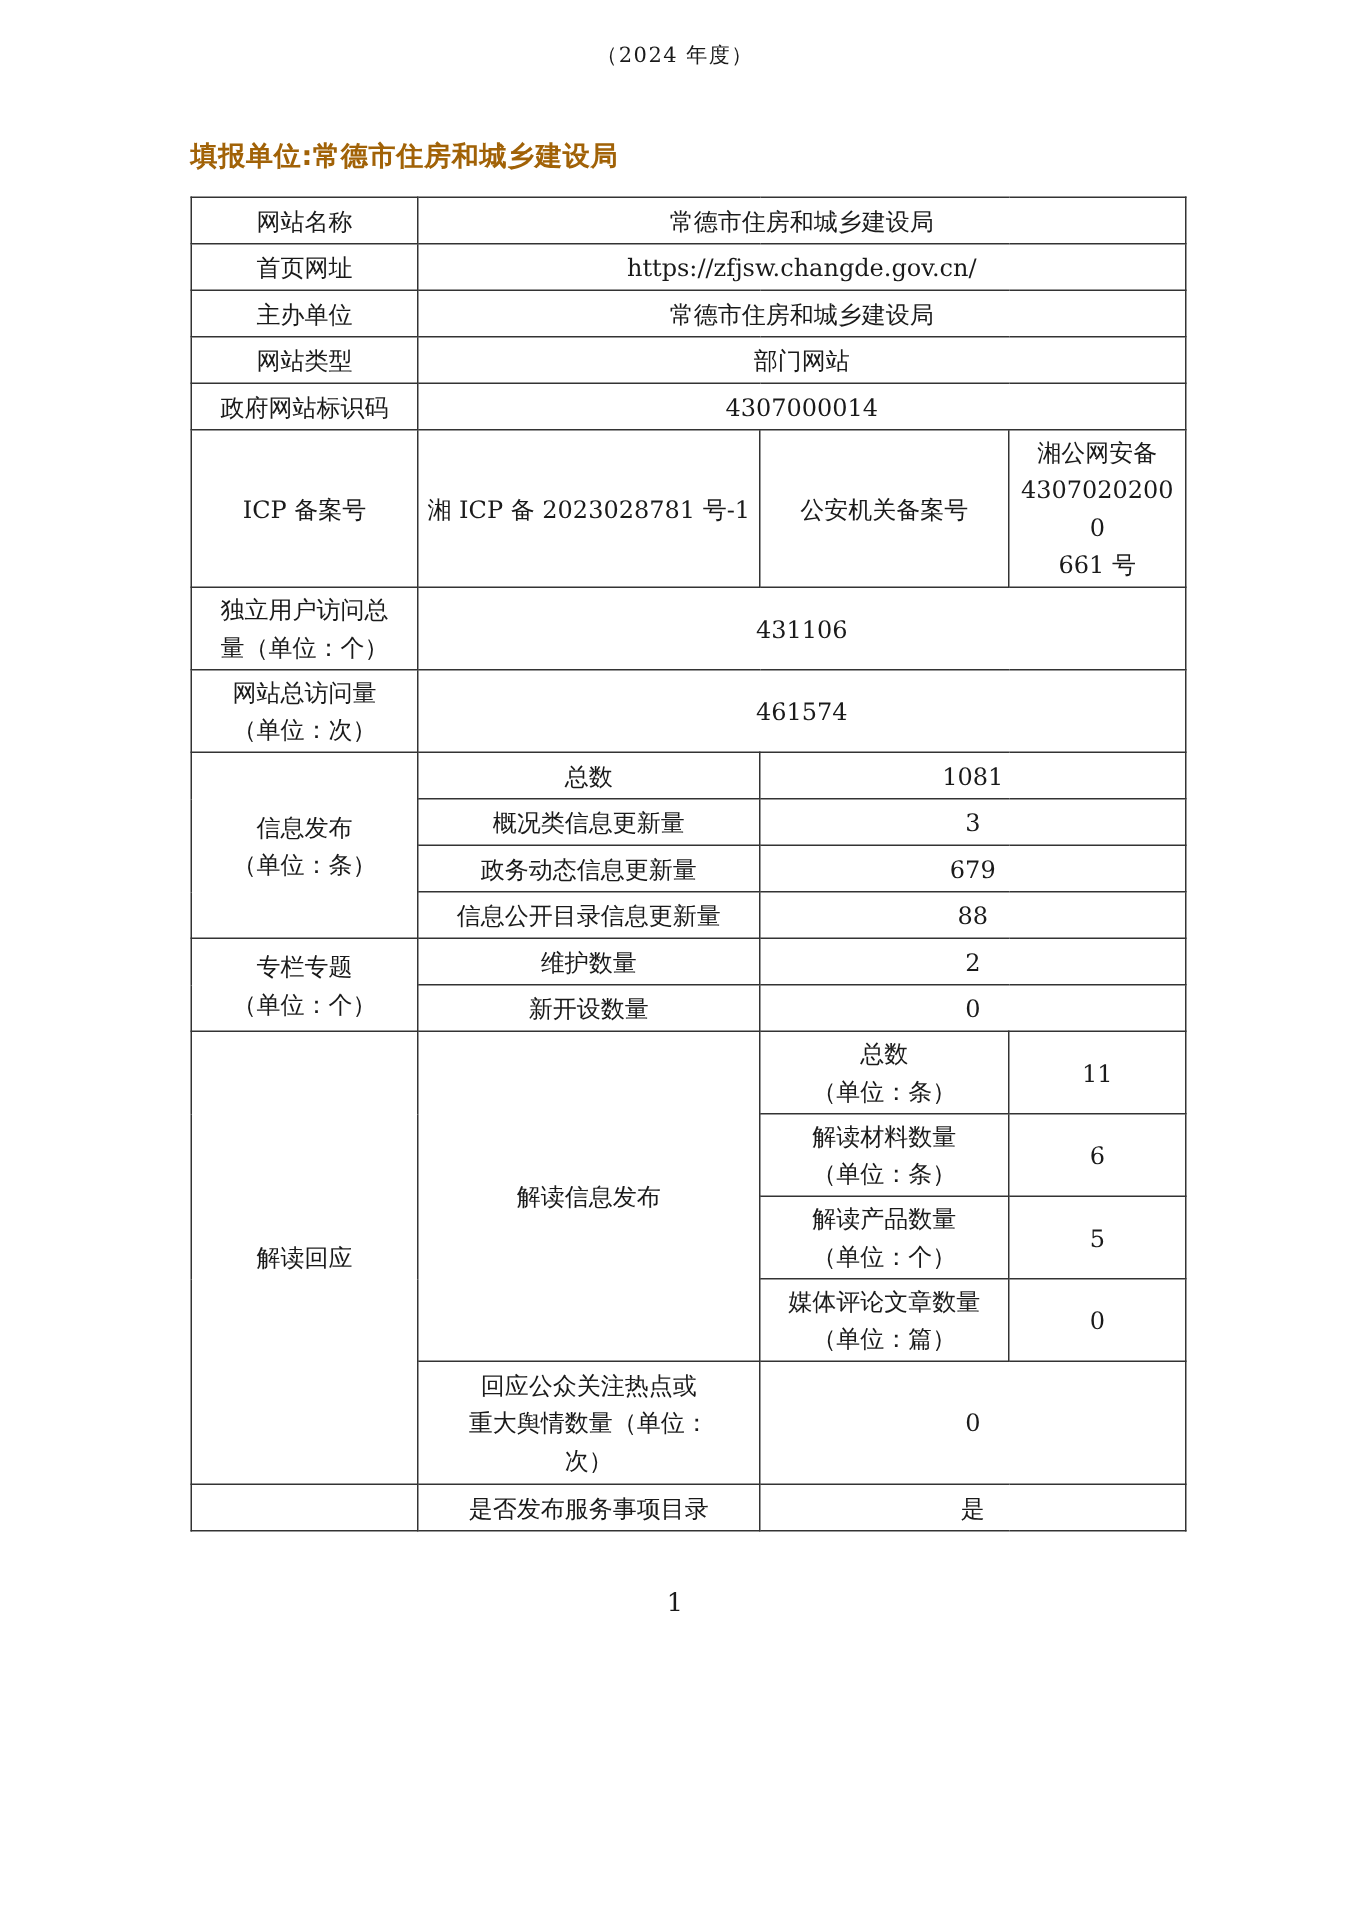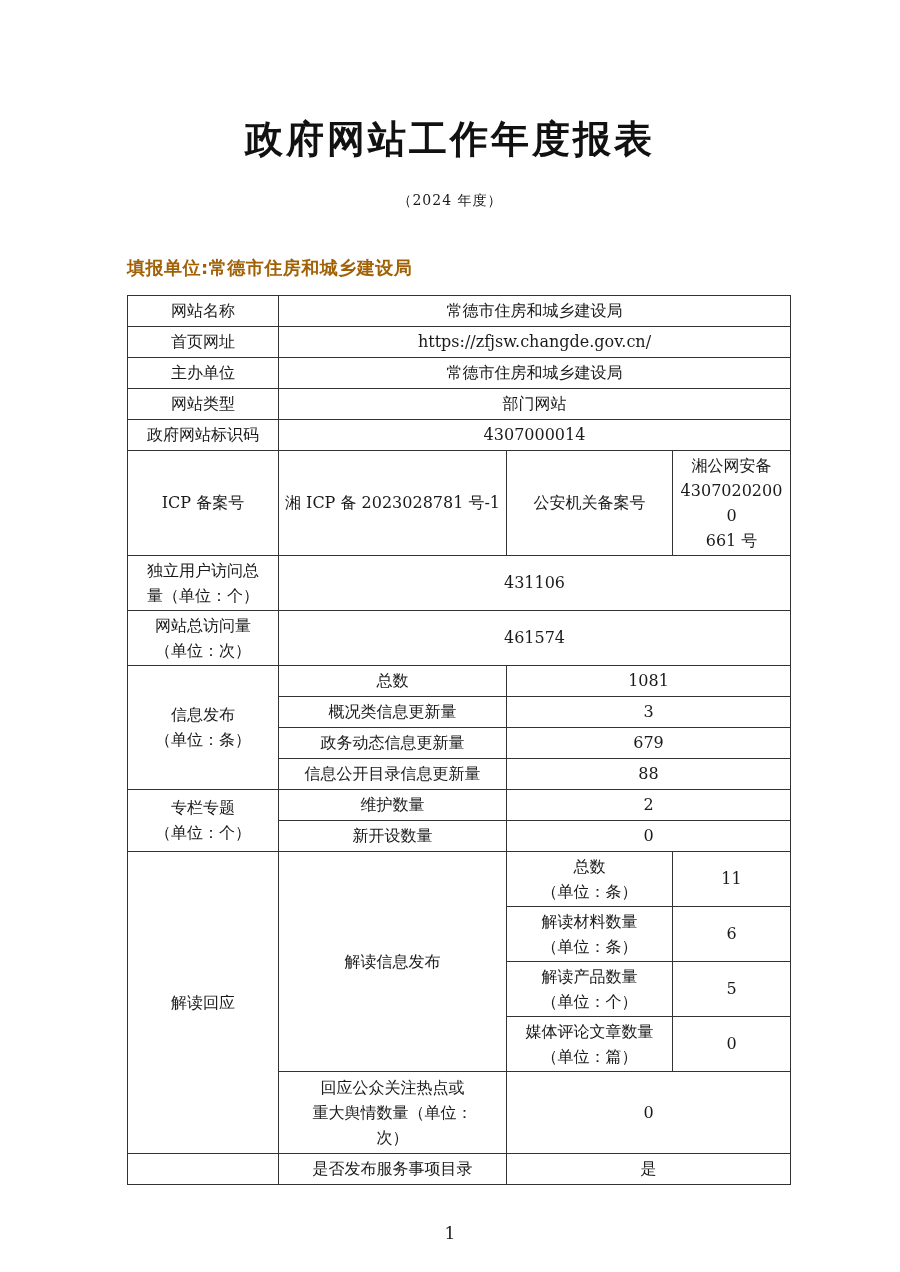--- a/index.html
+++ b/index.html
@@ -66,21 +66,20 @@
     text-align: center;
     font-size: 17px;
     color: #1a1a1a;
   }
 </style>
 </head>
 <body>
 
 <div class="page">
 
-  <div class="doc-title">政府网站工作年度报表</div>
   <div class="doc-subtitle">（2024 年度）</div>
   <div class="reporting-unit">填报单位:常德市住房和城乡建设局</div>
 
   <table class="report-table">
     <colgroup>
       <col style="width:151px">
       <col style="width:228px">
       <col style="width:166px">
       <col style="width:118px">
     </colgroup>

